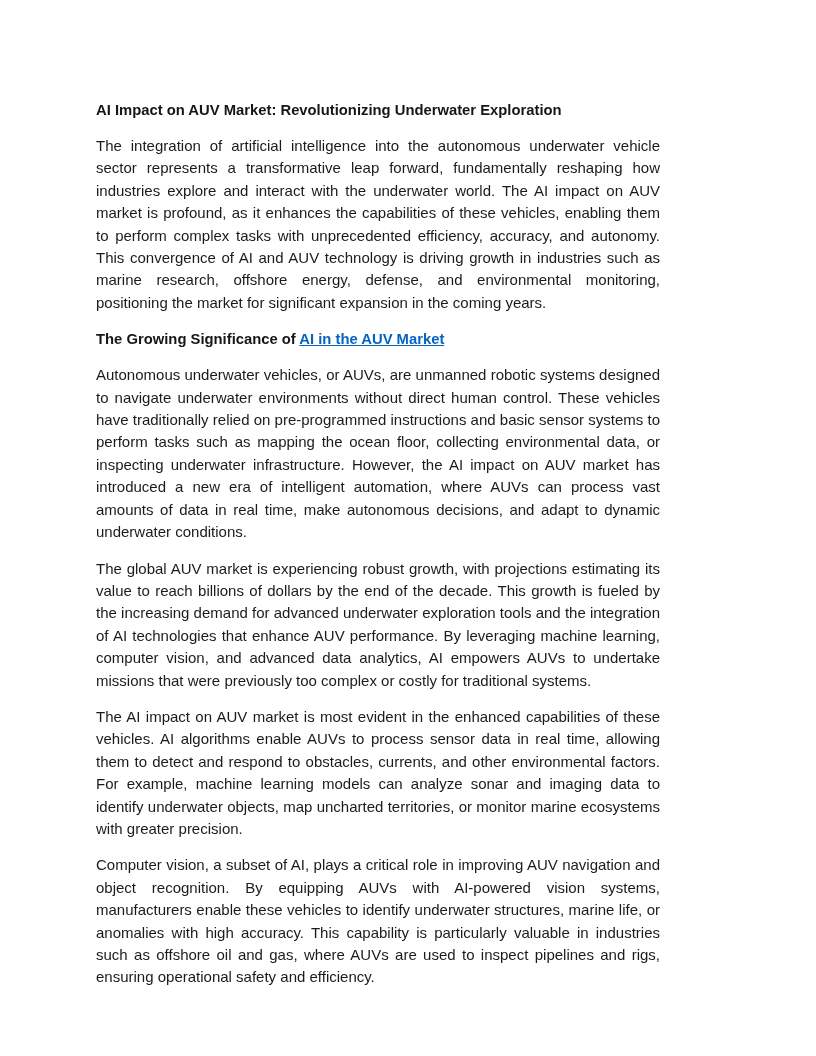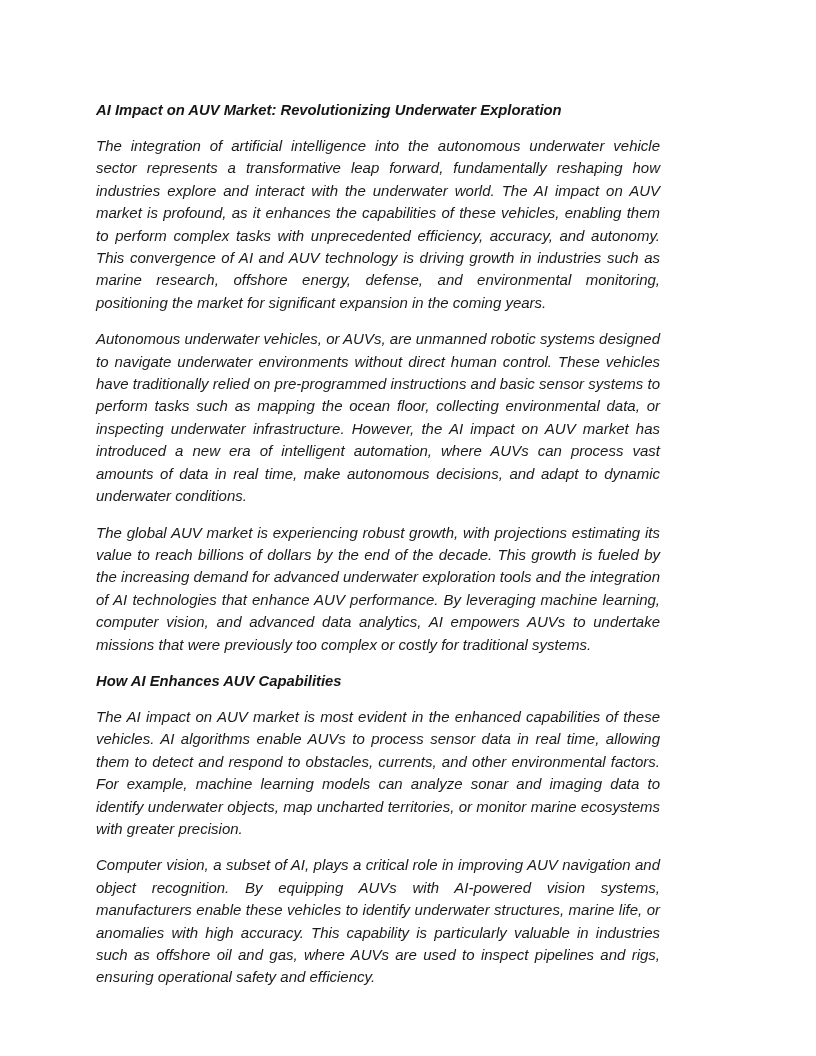--- a/index.html
+++ b/index.html
@@ -13,21 +13,20 @@
     font-family: "Liberation Sans", sans-serif;
     color: #1b1b1b;
   }
   .page {
     box-sizing: border-box;
     width: 756px;
     height: 1056px;
     padding: 99px 96px 80px 96px;
     overflow: hidden;
     background: #ffffff;
-    font-style: italic;
   }
   .doc-heading {
     font-size: 14.8px;
     font-weight: bold;
     line-height: 22px;
     margin: 0 0 14px 0;
     color: #161616;
   }
   .doc-para {
     font-size: 15px;
@@ -45,24 +44,24 @@
 </style>
 </head>
 <body>
 
 <div class="page">
 
   <h1 class="doc-heading">AI Impact on AUV Market: Revolutionizing Underwater Exploration</h1>
 
   <p class="doc-para">The integration of artificial intelligence into the autonomous underwater vehicle sector represents a transformative leap forward, fundamentally reshaping how industries explore and interact with the underwater world. The AI impact on AUV market is profound, as it enhances the capabilities of these vehicles, enabling them to perform complex tasks with unprecedented efficiency, accuracy, and autonomy. This convergence of AI and AUV technology is driving growth in industries such as marine research, offshore energy, defense, and environmental monitoring, positioning the market for significant expansion in the coming years.</p>
 
+  <h2 class="doc-heading"><span>The Growing Significance of </span><a class="doc-link">AI in the AUV Market</a></h2>
 
   <p class="doc-para">Autonomous underwater vehicles, or AUVs, are unmanned robotic systems designed to navigate underwater environments without direct human control. These vehicles have traditionally relied on pre-programmed instructions and basic sensor systems to perform tasks such as mapping the ocean floor, collecting environmental data, or inspecting underwater infrastructure. However, the AI impact on AUV market has introduced a new era of intelligent automation, where AUVs can process vast amounts of data in real time, make autonomous decisions, and adapt to dynamic underwater conditions.</p>
 
   <p class="doc-para">The global AUV market is experiencing robust growth, with projections estimating its value to reach billions of dollars by the end of the decade. This growth is fueled by the increasing demand for advanced underwater exploration tools and the integration of AI technologies that enhance AUV performance. By leveraging machine learning, computer vision, and advanced data analytics, AI empowers AUVs to undertake missions that were previously too complex or costly for traditional systems.</p>
 
-  <h2 class="doc-heading">How AI Enhances AUV Capabilities</h2>
 
   <p class="doc-para">The AI impact on AUV market is most evident in the enhanced capabilities of these vehicles. AI algorithms enable AUVs to process sensor data in real time, allowing them to detect and respond to obstacles, currents, and other environmental factors. For example, machine learning models can analyze sonar and imaging data to identify underwater objects, map uncharted territories, or monitor marine ecosystems with greater precision.</p>
 
   <p class="doc-para">Computer vision, a subset of AI, plays a critical role in improving AUV navigation and object recognition. By equipping AUVs with AI-powered vision systems, manufacturers enable these vehicles to identify underwater structures, marine life, or anomalies with high accuracy. This capability is particularly valuable in industries such as offshore oil and gas, where AUVs are used to inspect pipelines and rigs, ensuring operational safety and efficiency.</p>
 
 </div>
 
 </body></html>

